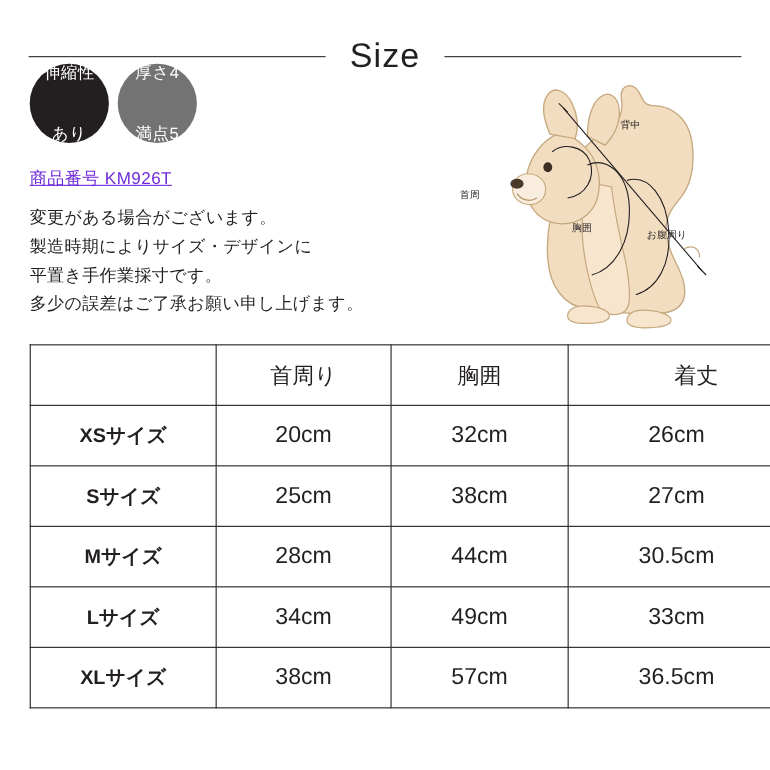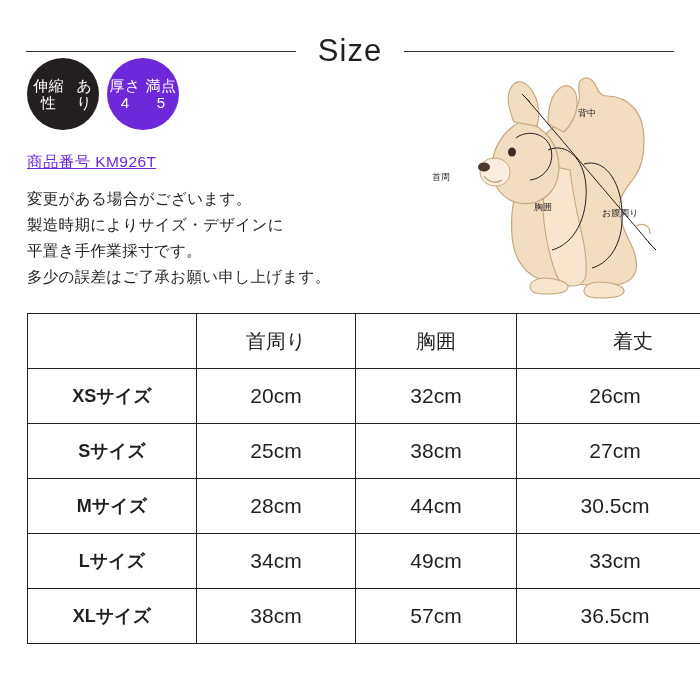--- a/index.html
+++ b/index.html
@@ -55,30 +55,30 @@
     top: 58px;
     display: flex;
     gap: 8px;
   }
   .badge {
     width: 72px;
     height: 72px;
     border-radius: 50%;
     color: #ffffff;
     display: flex;
-    flex-direction: row;
+    flex-direction: column;
     align-items: center;
-    justify-content: flex-end;
+    justify-content: space-between;
     line-height: 1.15;
     font-size: 15px;
     letter-spacing: 0.5px;
     text-align: center;
   }
   .badge.dark { background: #231f20; }
-  .badge.pink { background: #6d28d9; }
+  .badge.pink { background: #737373; }
   .badge .l1 { font-size: 15px; }
   .badge .l2 { font-size: 15px; }
 
   
   .prodno {
     position: absolute;
     left: 27px;
     top: 152px;
     font-size: 15.5px;
     letter-spacing: 0.4px;
@@ -92,21 +92,21 @@
     font-size: 15.5px;
     line-height: 1.68;
     color: #231f20;
     letter-spacing: 0.3px;
   }
   .notes div { white-space: nowrap; }
 
   
   .dogwrap {
     position: absolute;
-    left: 398px;
+    left: 384px;
     top: 46px;
     width: 290px;
     height: 255px;
   }
   .dogwrap svg { display: block; }
 
   
   .table {
     position: absolute;
     left: 27px;

